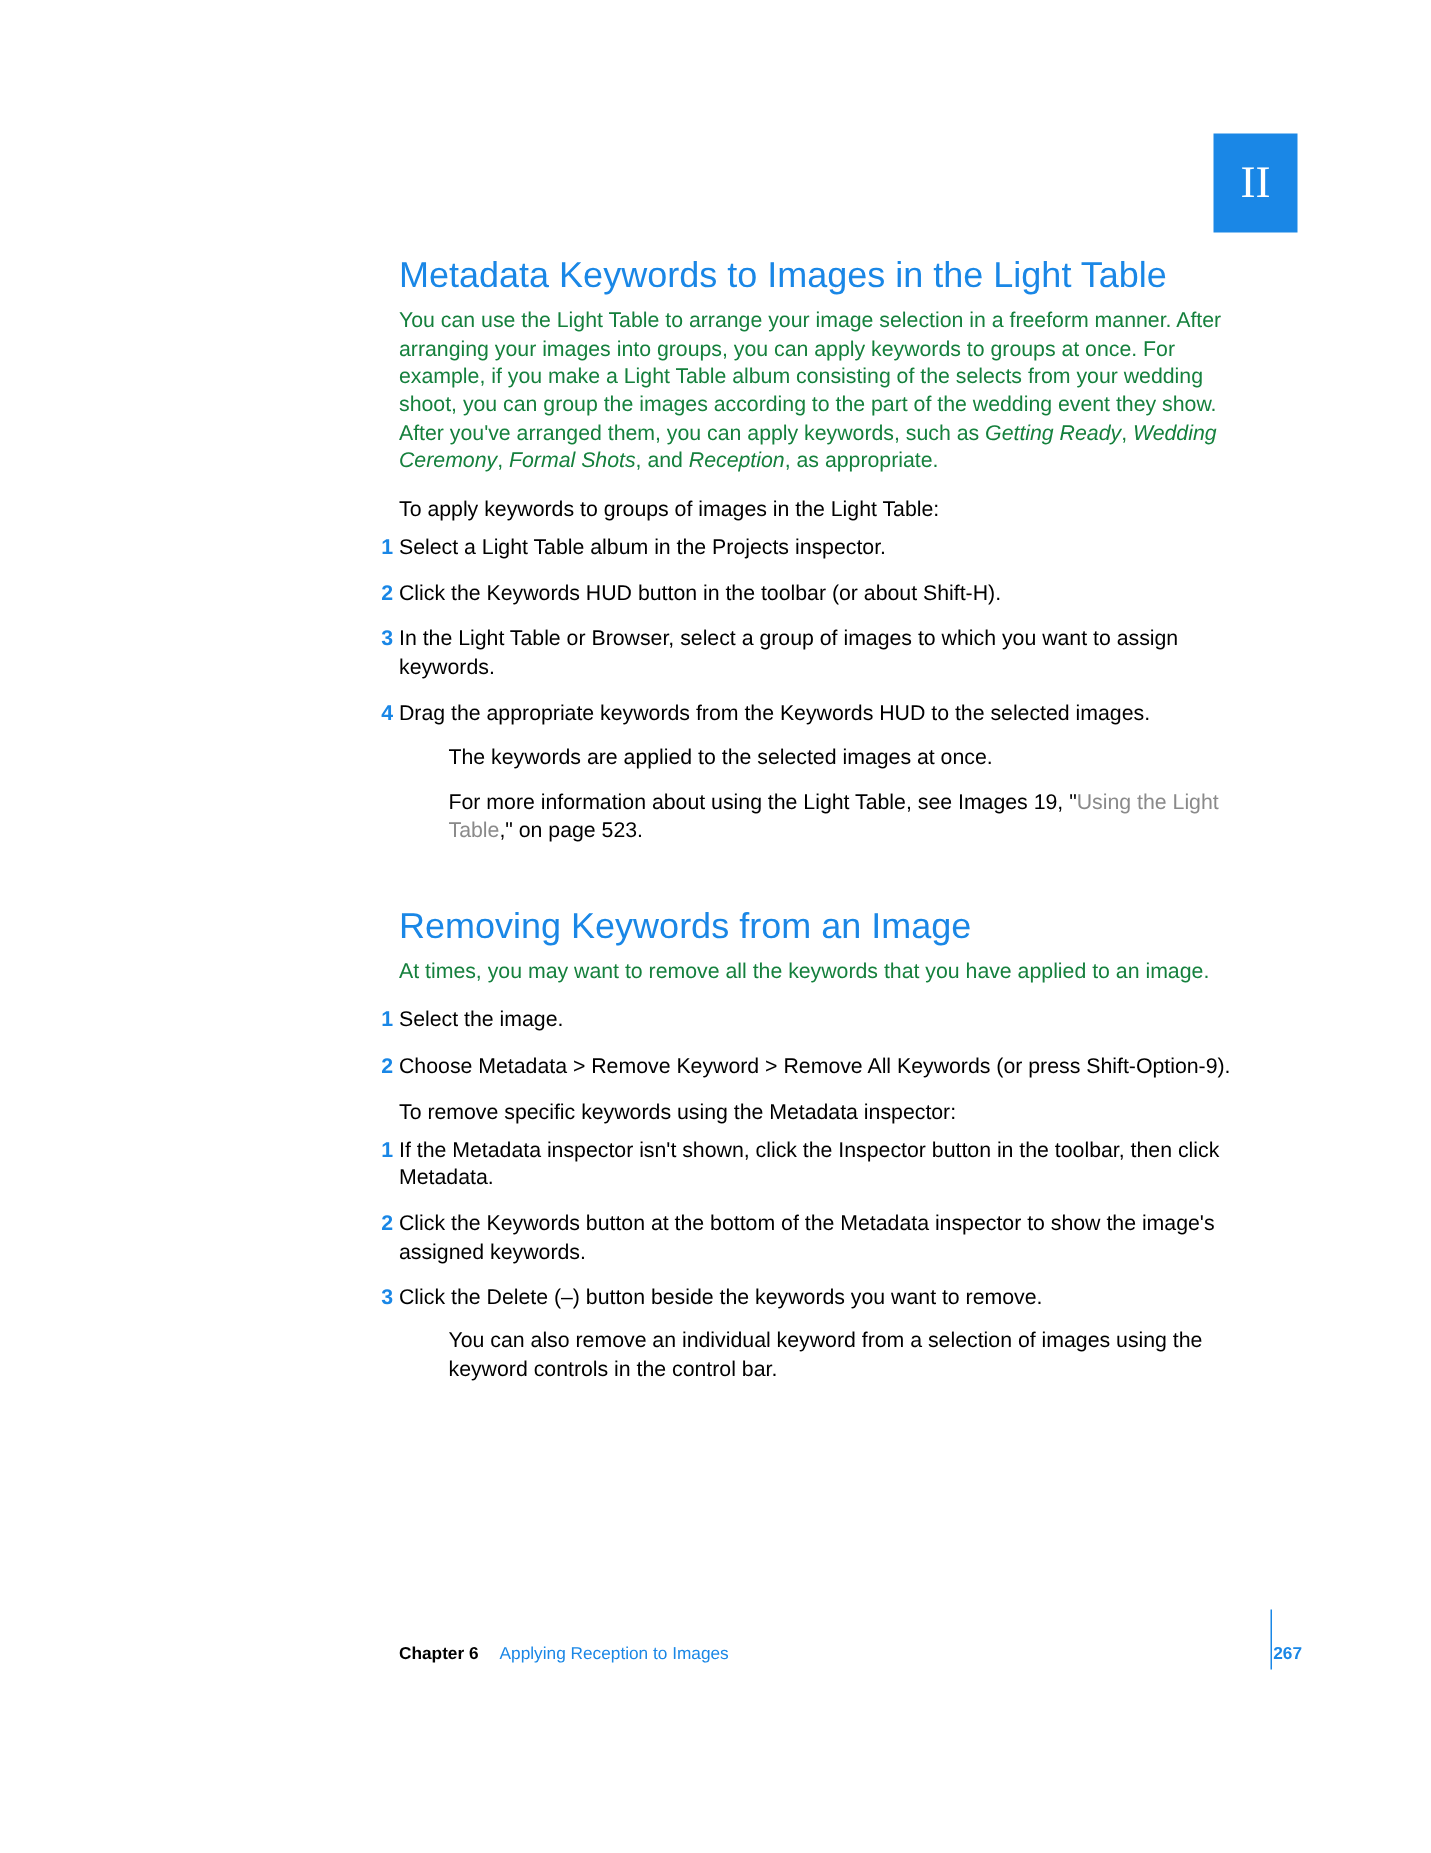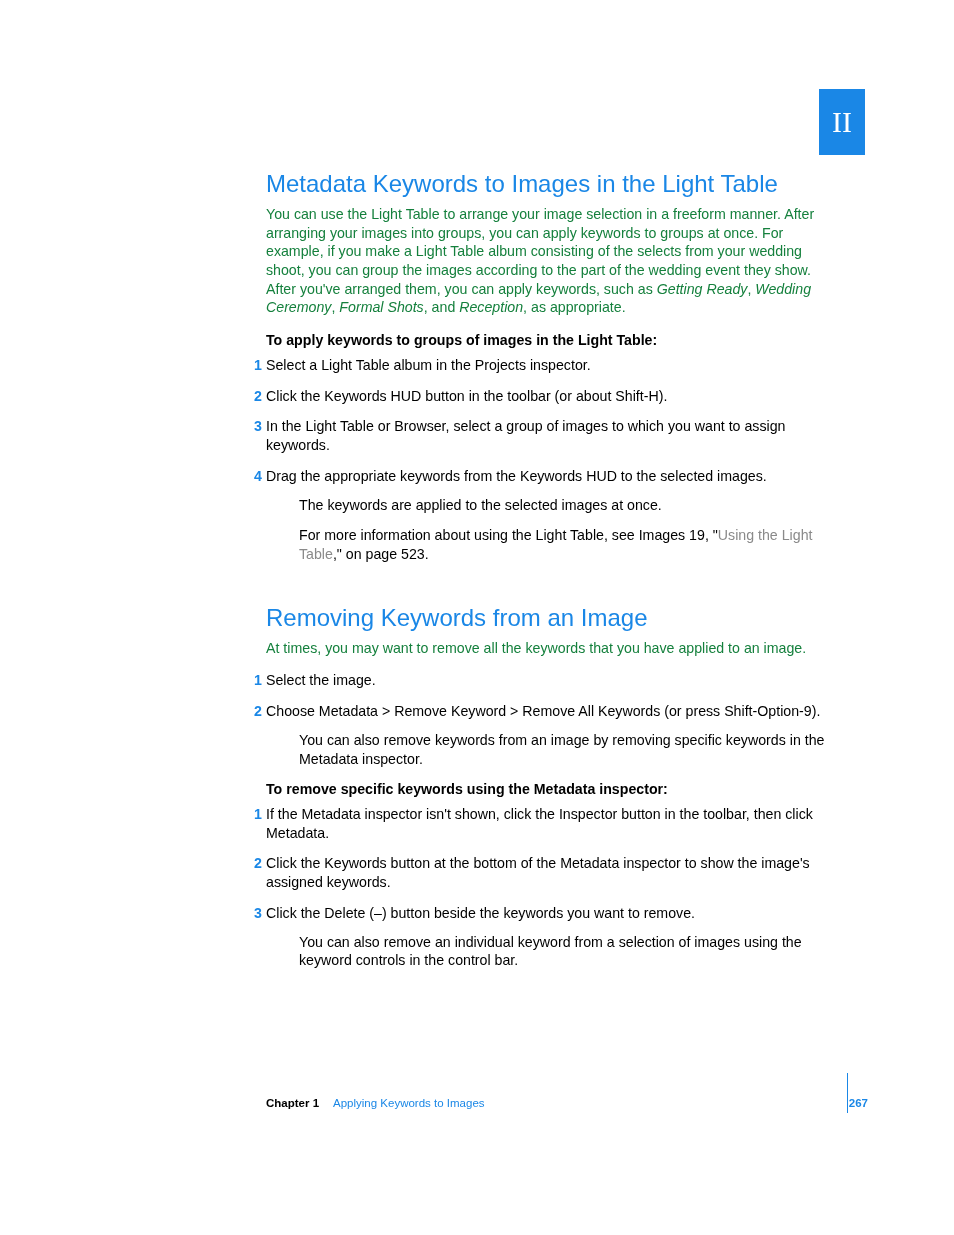--- a/index.html
+++ b/index.html
@@ -1,23 +1,23 @@
 <!DOCTYPE html>
 <html><head>
 <meta charset="utf-8">
 <style>
   * { box-sizing: border-box; margin: 0; padding: 0; }
   html, body { width: 954px; height: 1235px; background: #fff; font-family: "Myriad Pro", "Segoe UI", "Helvetica Neue", Arial, sans-serif; color: #000; }
   .page { position: relative; width: 954px; height: 1235px; }
-  .part-tab { position: absolute; top: 89px; right: 89px; width: 46px; height: 66px; background: #1a87e6; color: #fff; font-size: 30px; font-weight: 400; display: flex; align-items: center; justify-content: center; font-family: Georgia, "Times New Roman", serif; }
+  .part-tab { position: absolute; top: 89px; right: 89px; width: 56px; height: 66px; background: #1a87e6; color: #fff; font-size: 30px; font-weight: 400; display: flex; align-items: center; justify-content: center; font-family: Georgia, "Times New Roman", serif; }
   .content { position: absolute; top: 170px; left: 266px; width: 560px; }
   h2.section { color: #1a87e6; font-weight: 400; font-size: 24px; margin-bottom: 6px; line-height: 1.2; }
   p.body { font-size: 14.2px; line-height: 1.32; margin-bottom: 14px; color: #15803d; }
   p.body .italic { font-style: italic; }
-  p.lead { font-weight: 700; font-size: 14.2px; margin-top: 6px; margin-bottom: 6px; line-height: 1.32; }
+  p.lead { font-weight: 400; font-size: 14.2px; margin-top: 6px; margin-bottom: 6px; line-height: 1.32; }
   ol.steps { list-style: none; padding: 0; margin: 0; }
   ol.steps > li { position: relative; padding-left: 0; margin-bottom: 12px; font-size: 14.2px; line-height: 1.32; }
   ol.steps > li .num { position: absolute; left: -18px; top: 0; width: 14px; text-align: right; color: #1a87e6; font-weight: 700; font-size: 14.2px; }
   .indent { margin-top: 10px; }
   .followup { font-size: 14.2px; line-height: 1.32; margin-bottom: 12px; margin-left: 33px; }
   a.xref { color: #8a8a8a; text-decoration: none; }
   .section-gap { height: 28px; }
   .footer { position: absolute; left: 266px; bottom: 126px; width: 602px; font-size: 11.5px; display: flex; align-items: baseline; }
   .footer .chapter { font-weight: 700; color: #000; margin-right: 14px; }
   .footer .chaptername { color: #1a87e6; }
@@ -58,36 +58,35 @@
     <div class="section-gap"></div>
 
     <h2 class="section">Removing Keywords from an Image</h2>
 
     <p class="body">At times, you may want to remove all the keywords that you have applied to an image.</p>
 
 
     <ol class="steps">
       <li><span class="num">1</span><span>Select the image.</span></li>
       <li><span class="num">2</span><span>Choose Metadata &gt; Remove Keyword &gt; Remove All Keywords (or press Shift-Option-9).</span>
-        <p class="followup indent">You can also remove keywords from an image by removing specific keywords in the Metadata inspector.</p>
       </li>
     </ol>
 
     <p class="lead">To remove specific keywords using the Metadata inspector:</p>
 
     <ol class="steps">
       <li><span class="num">1</span><span>If the Metadata inspector isn't shown, click the Inspector button in the toolbar, then click Metadata.</span></li>
       <li><span class="num">2</span><span>Click the Keywords button at the bottom of the Metadata inspector to show the image's assigned keywords.</span></li>
       <li><span class="num">3</span><span>Click the Delete (–) button beside the keywords you want to remove.</span>
         <p class="followup indent">You can also remove an individual keyword from a selection of images using the keyword controls in the control bar.</p>
       </li>
     </ol>
 
   </div>
 
   <div class="footer">
-    <span class="chapter">Chapter 1</span>
-    <span class="chaptername">Applying Keywords to Images</span>
+    <span class="chapter">Chapter 6</span>
+    <span class="chaptername">Applying Reception to Images</span>
     <span class="pagenum">267</span>
   </div>
   <div class="footer-rule"></div>
 
 </div>
 
 </body></html>

